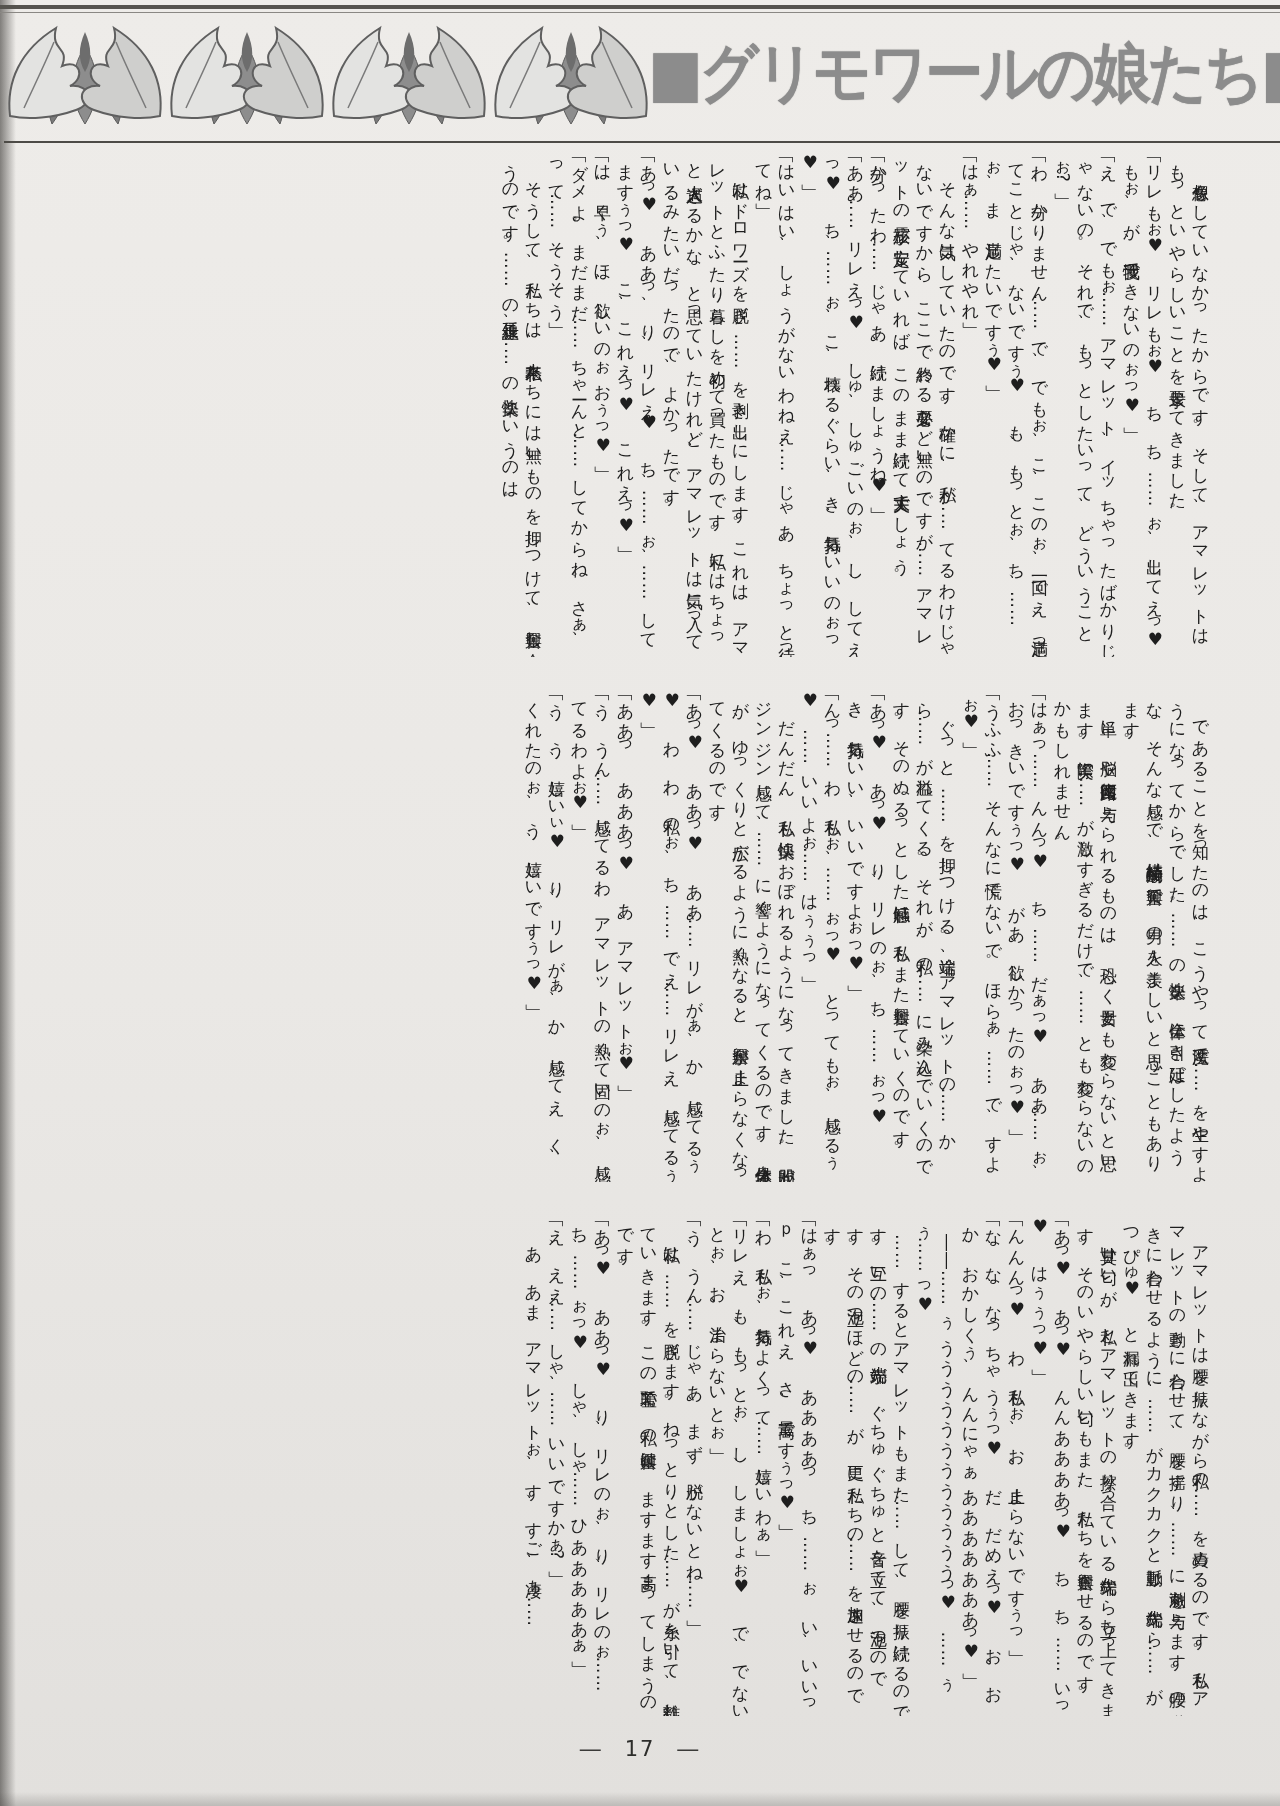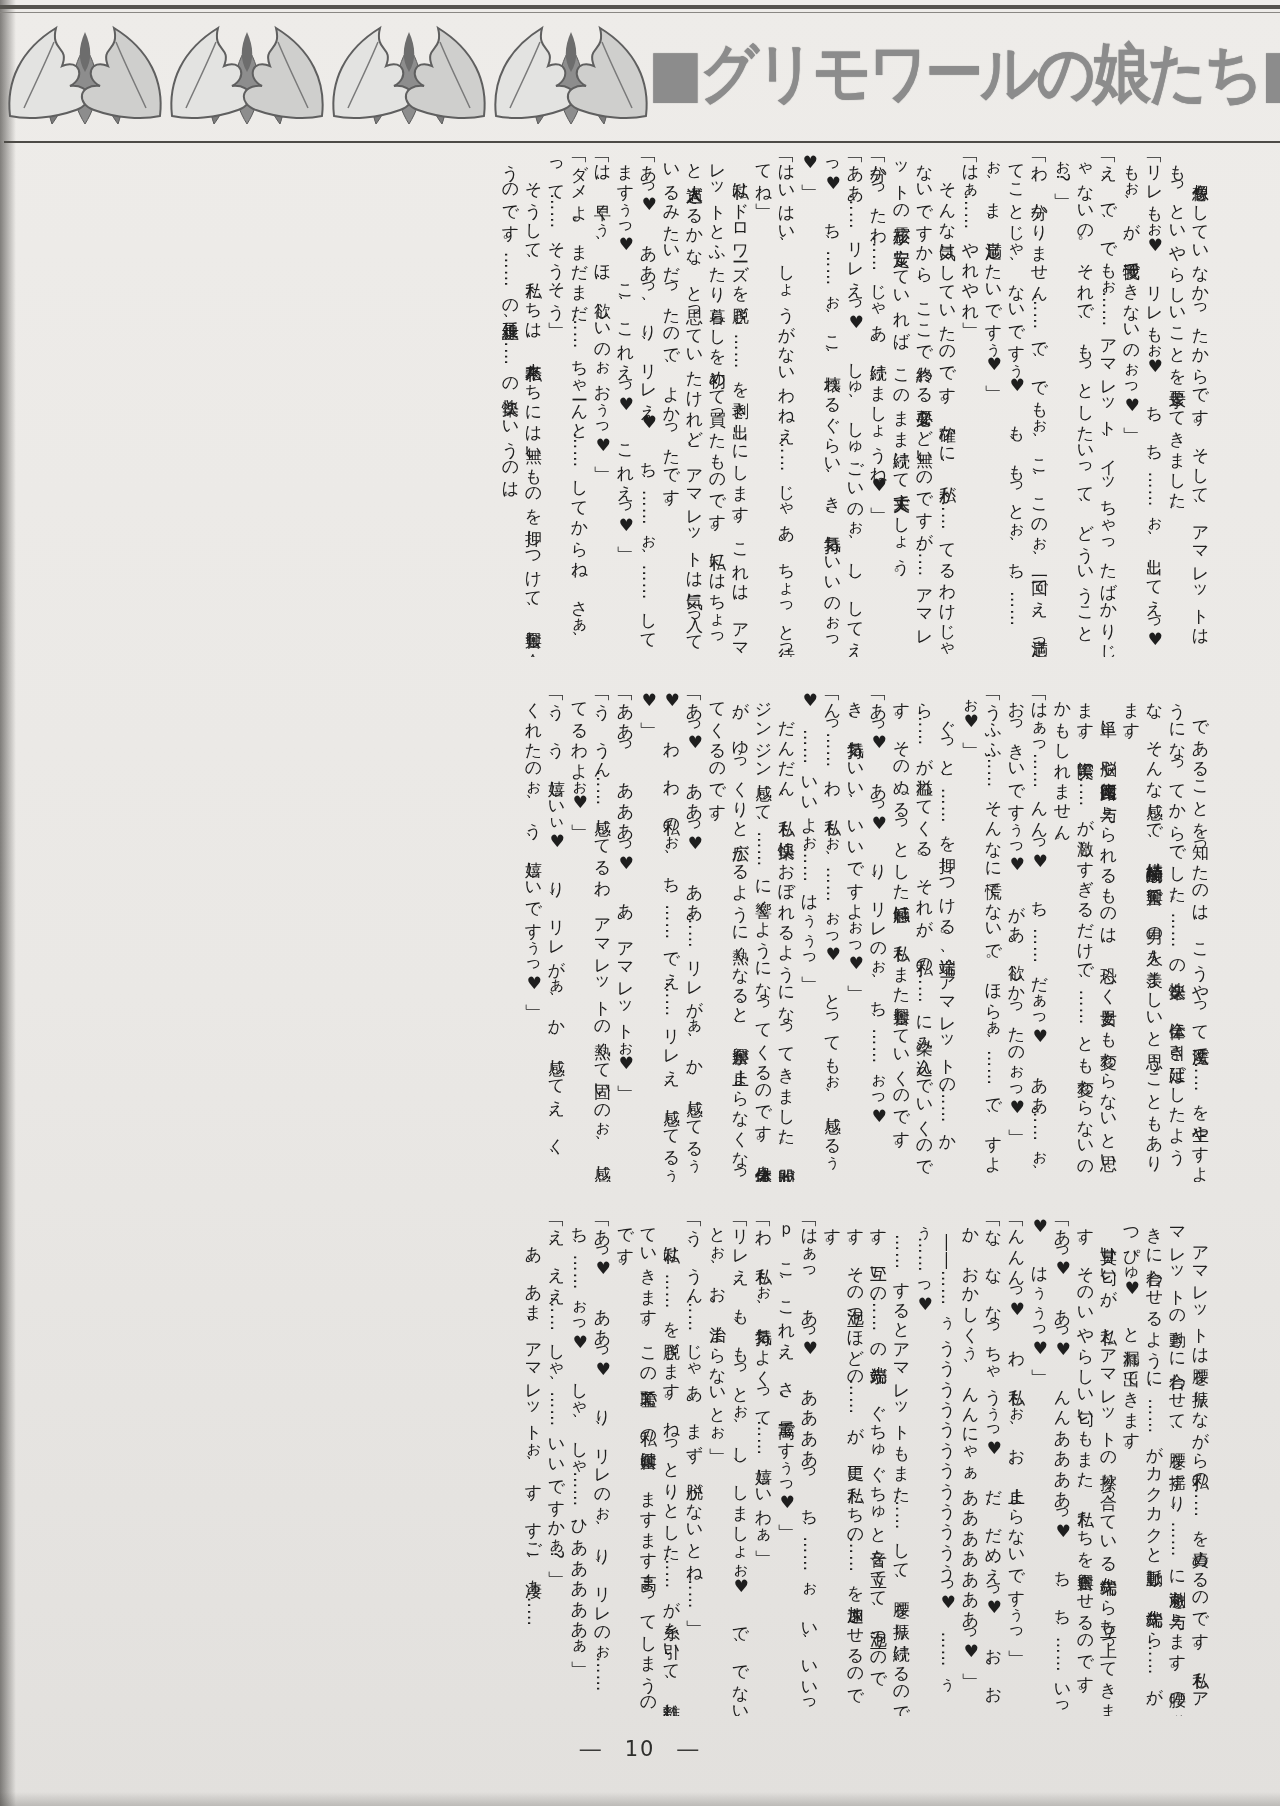--- a/index.html
+++ b/index.html
@@ -116,17 +116,17 @@
 「わ、私もぉ、気持ちよくって……嬉しいわぁ」
 「リレえ、も、もっとぉ、し、しましょぉ♥　で、でないとぉ、お、治まらないとぉ」
 「う、うん……じゃあ、まず、脱がないとね……」
 　私は、……を脱ぎます。ねっとりとした……が糸を引いて、離れていきます。この羞恥で、私の興奮は、ますます高まってしまうのです。
 「あっ♥　ああっ♥　り、リレのぉ、り、リレのぉ……ち、……ぉっ♥　しゃ、しゃ……ひあああああぁ」
 「え、ええ……しゃ、……いいですかぁ?」
 　あ、あま、アマレットぉ、す、すご、凄ぁ……</div>
 
   <div class="folio">
     <span class="dash">―</span>
-    <span>10</span>
+    <span>17</span>
     <span class="dash">―</span>
   </div>
 
 </div>
 
 </body></html>

